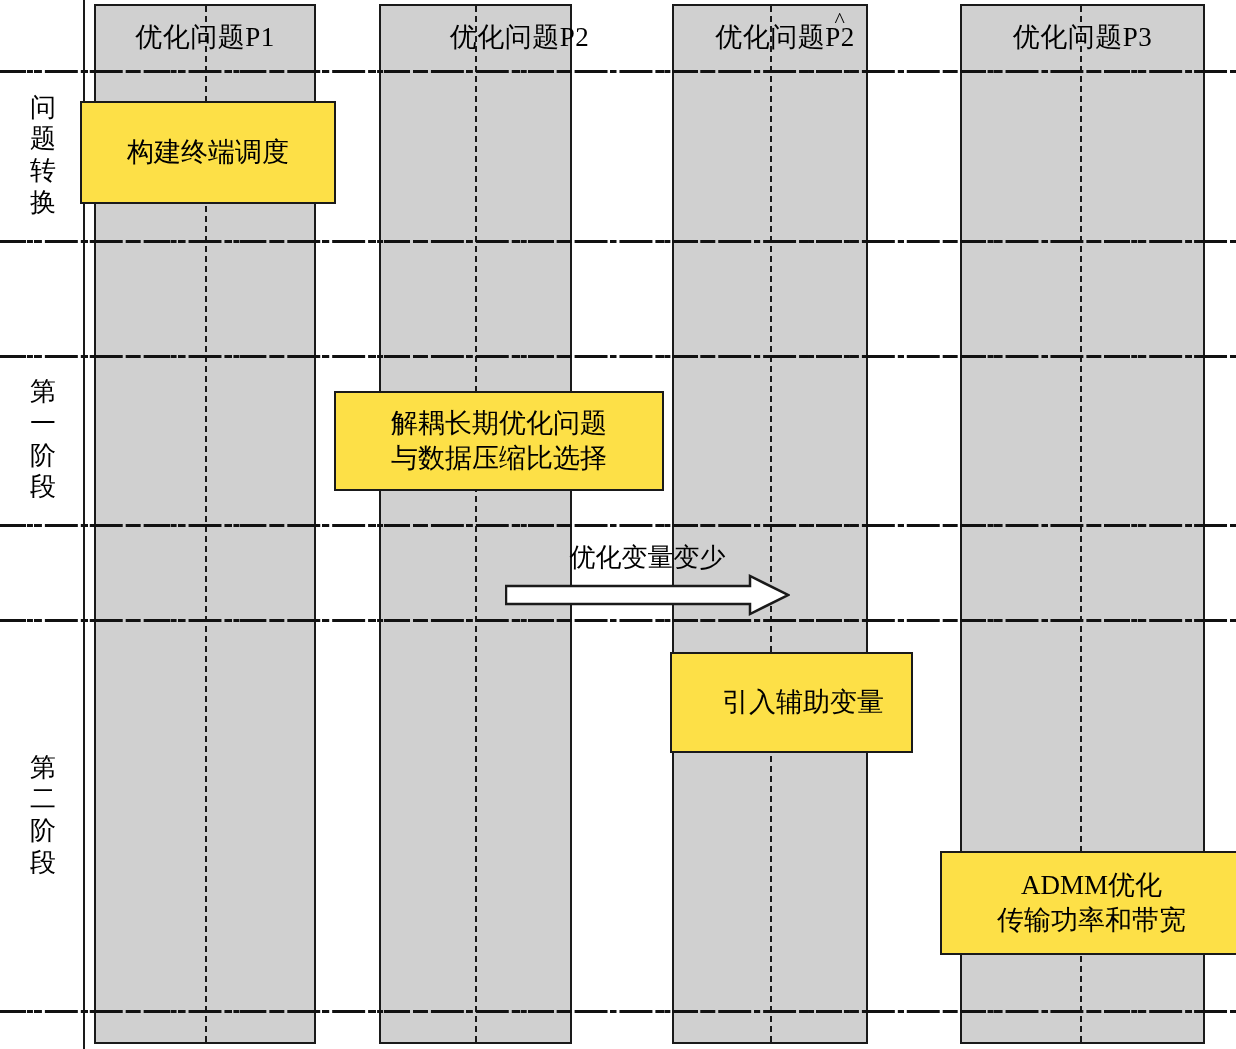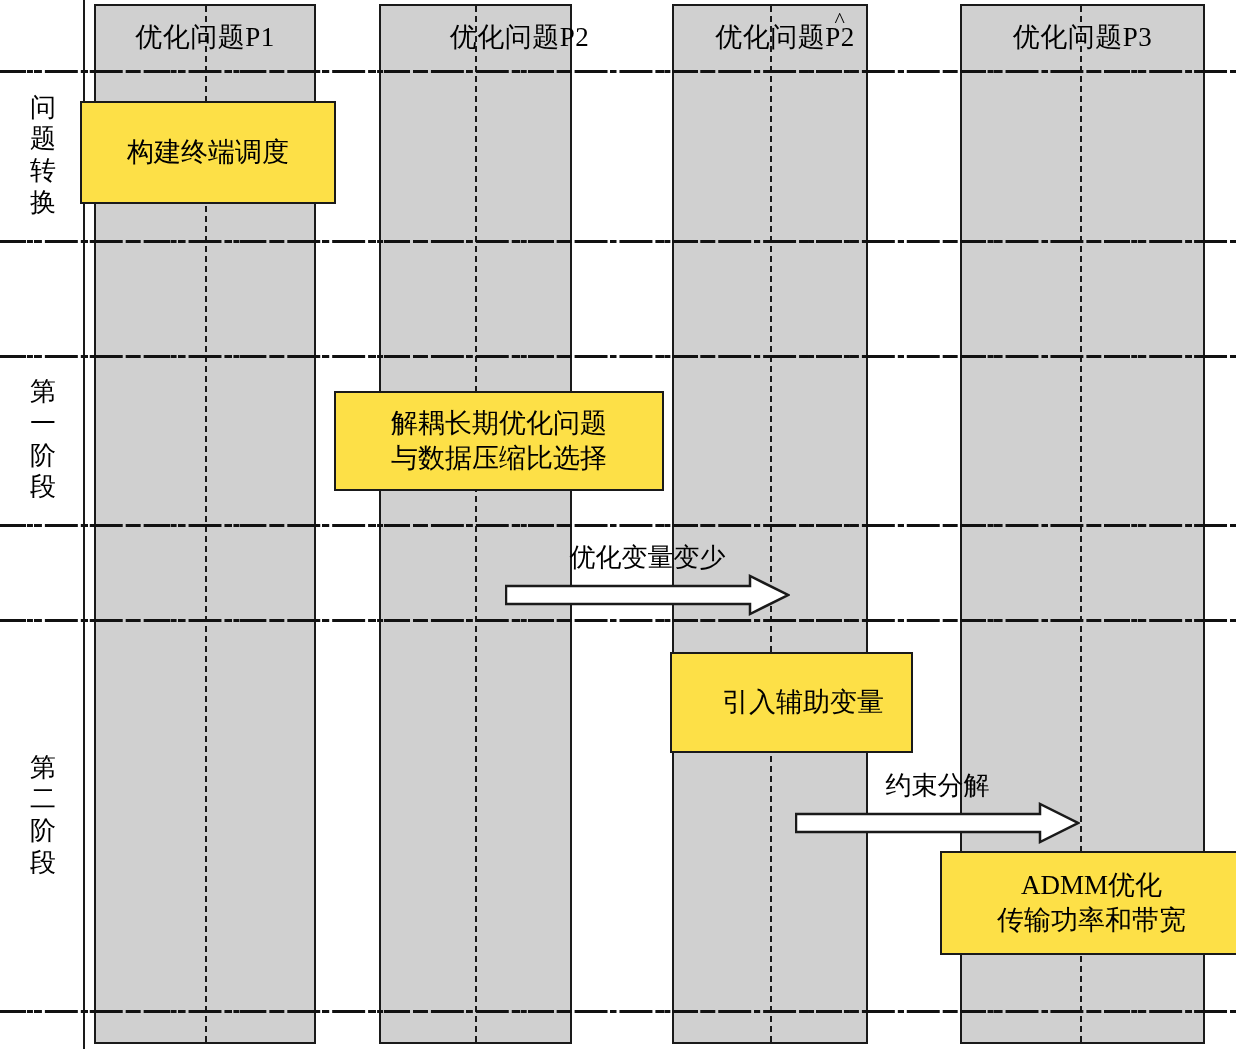--- a/index.html
+++ b/index.html
@@ -241,20 +241,14 @@
   </div>
 
 
   <div class="arrow-group" style="left:505px; top:540px; width:285px; height:68px;">
     <div class="arrow-label top">优化变量变少</div>
     <svg class="arrow-svg" width="285" height="42" viewBox="0 0 285 42" style="top:34px;">
       <polygon points="1,12 245,12 245,2 283,21 245,40 245,30 1,30" fill="#ffffff" stroke="#1a1a1a" stroke-width="2.5" stroke-linejoin="miter"></polygon>
     </svg>
   </div>
 
-  <div class="arrow-group" style="left:795px; top:768px; width:285px; height:68px;">
-    <div class="arrow-label top">约束分解</div>
-    <svg class="arrow-svg" width="285" height="42" viewBox="0 0 285 42" style="top:34px;">
-      <polygon points="1,12 245,12 245,2 283,21 245,40 245,30 1,30" fill="#ffffff" stroke="#1a1a1a" stroke-width="2.5" stroke-linejoin="miter"></polygon>
-    </svg>
-  </div>
 
 </div>
 
 </body></html>

